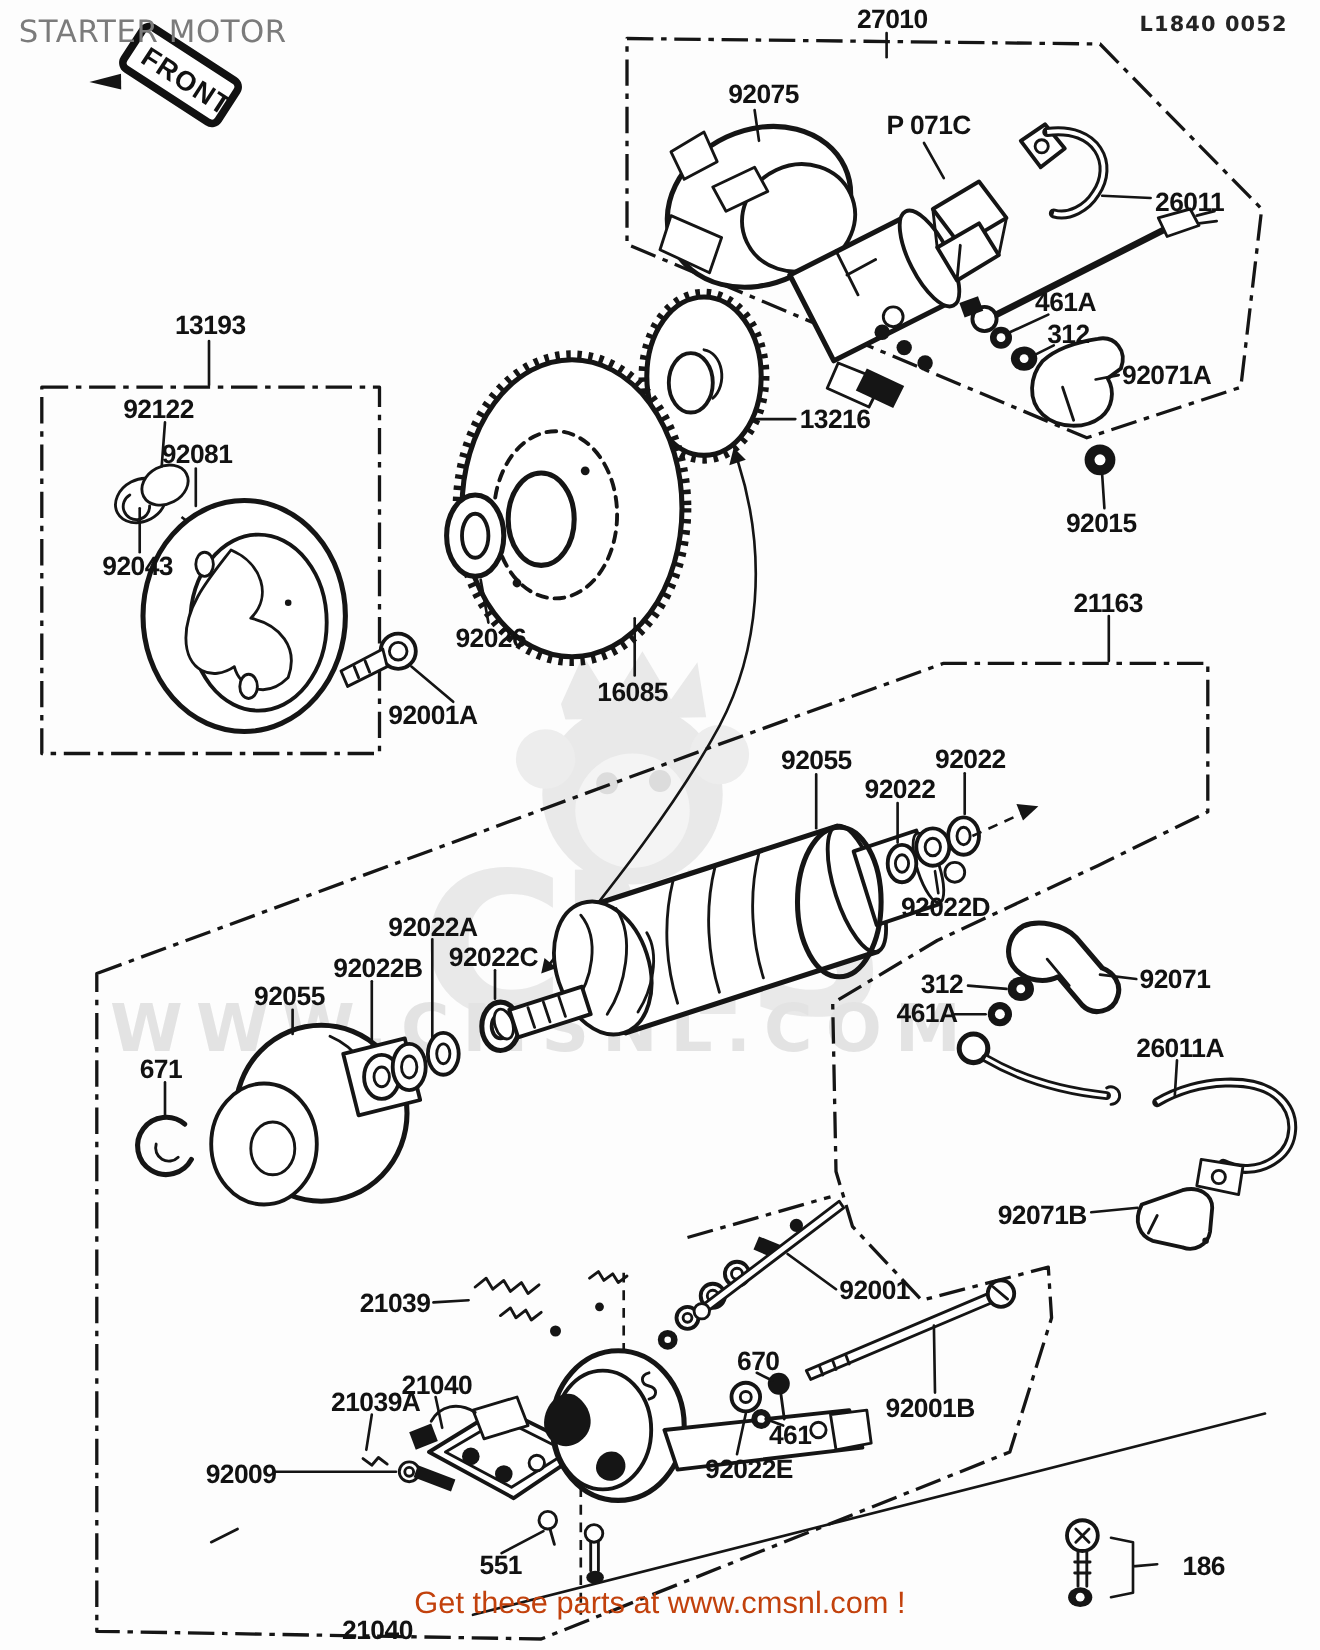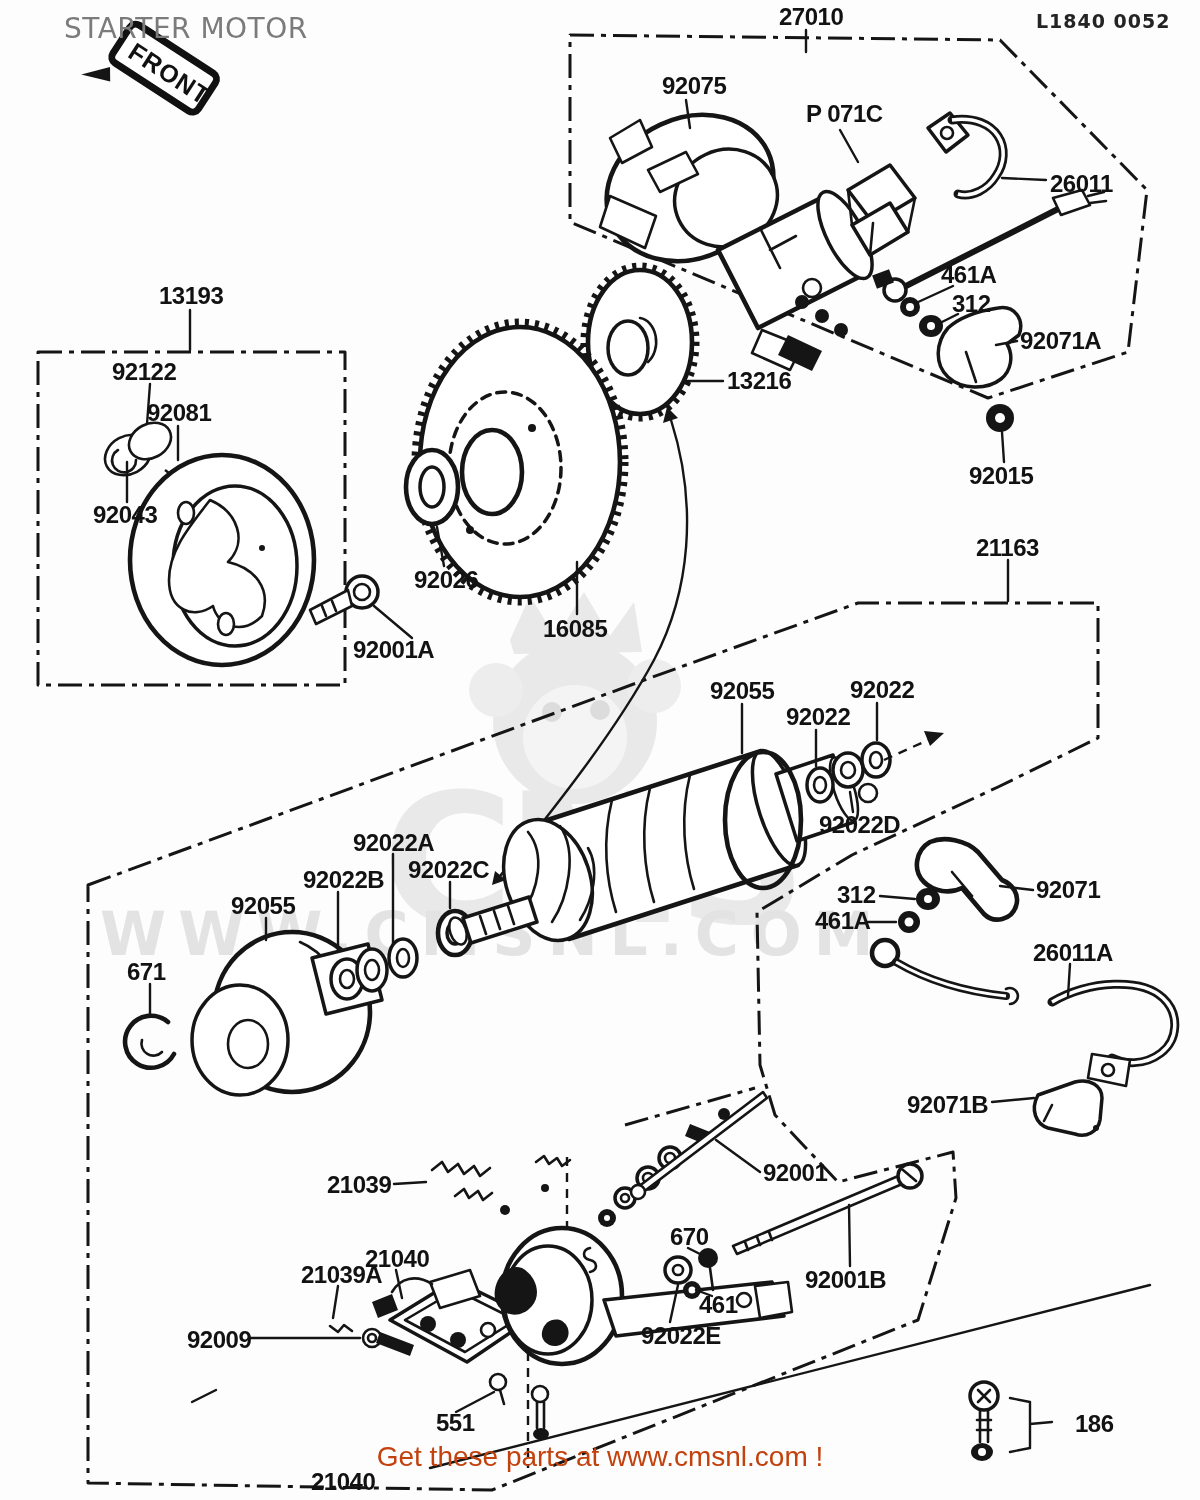--- a/index.html
+++ b/index.html
@@ -13,21 +13,21 @@
   .blk{fill:#151515;stroke:none;}
   .wht{fill:#ffffff;stroke:none;}
   .ld{stroke:#151515;fill:none;stroke-width:2.4;stroke-linecap:round;}
   .dd{stroke:#151515;fill:none;stroke-width:3;stroke-dasharray:24 7 5 7;stroke-linejoin:round;}
   .dsh{stroke:#151515;fill:none;stroke-width:2.4;stroke-dasharray:9 7;}
   .teeth{stroke:#151515;fill:none;stroke-width:9;stroke-dasharray:4 6;}
   .pl{font-family:"Liberation Sans",sans-serif;font-weight:bold;font-size:24px;fill:#121212;letter-spacing:-0.5px;}
   .plate{font-family:"DejaVu Sans",sans-serif;font-weight:bold;font-size:19px;fill:#242424;letter-spacing:1px;}
   .fronttxt{font-family:"Liberation Sans",sans-serif;font-weight:bold;font-size:25px;fill:#111;letter-spacing:1px;}
   .wm{font-family:"DejaVu Sans",sans-serif;font-weight:bold;}
-  #page-title{position:absolute;left:17px;top:12px;font-size:28px;color:#7b7b7b;letter-spacing:0.5px;font-family:"DejaVu Sans",sans-serif;margin-left:47px;}
+  #page-title{position:absolute;left:17px;top:12px;font-size:28px;color:#7b7b7b;letter-spacing:0.5px;font-family:"DejaVu Sans",sans-serif;}
   #red-banner{position:absolute;left:50%;transform:translateX(-50%);top:1441px;white-space:nowrap;
               font-family:Liberation Sans, sans-serif;font-size:28px;color:#c2410c;}
 </style>
 </head>
 <body>
 
 <div id="screen">
 
   <svg id="diagram-svg" width="1200" height="1500" viewBox="0 0 1200 1500">
 

